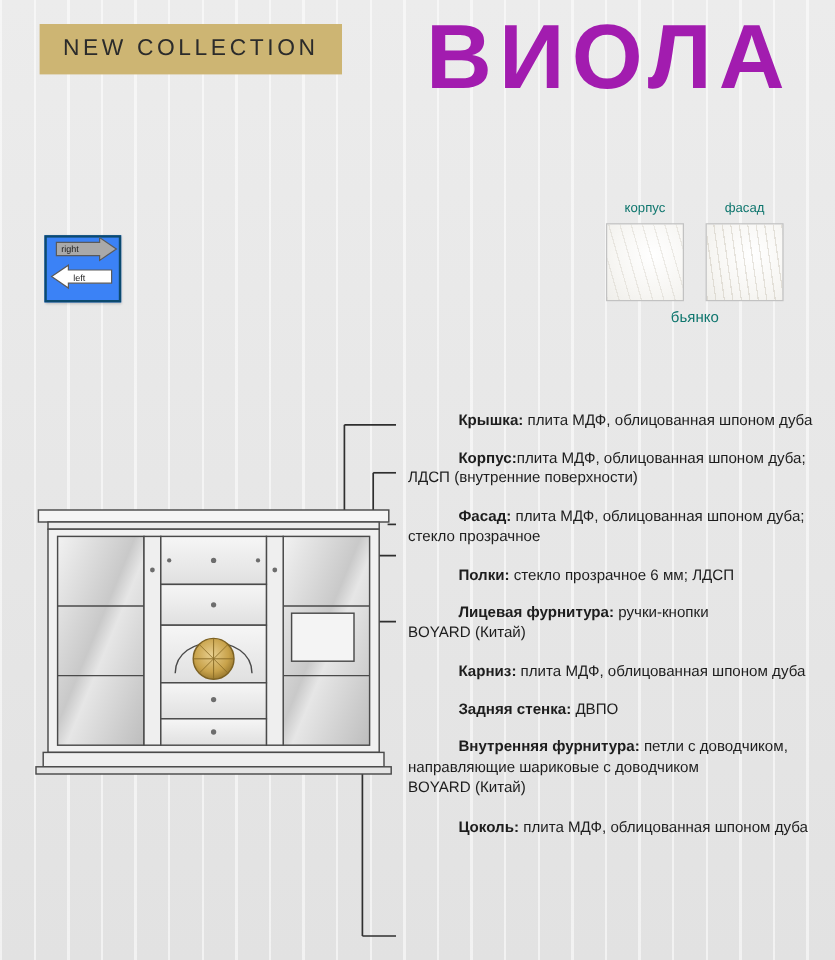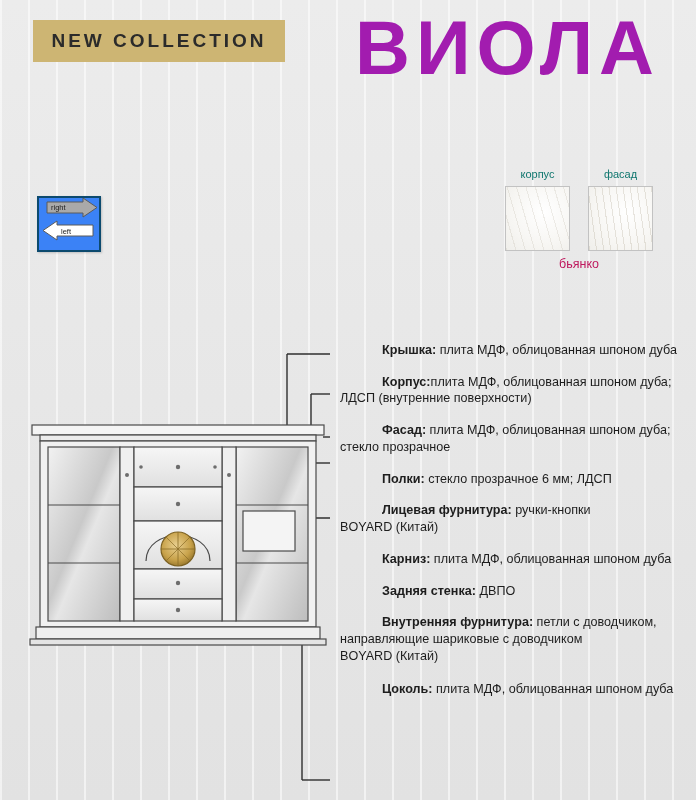--- a/index.html
+++ b/index.html
@@ -24,21 +24,21 @@
   }
 
   
   #badge {
     position: absolute; left: 33px; top: 20px;
     width: 252px; height: 42px;
     background: #cdb573;
     display: flex; align-items: center; justify-content: center;
   }
   #badge .label {
-    font-size: 19px; font-weight: bold; letter-spacing: 3px;
+    font-size: 19px; font-weight: normal; letter-spacing: 3px;
     color: #2b2b2b; white-space: nowrap;
   }
   #title {
     position: absolute; left: 355px; top: 10px;
     font-size: 76px; font-weight: bold; letter-spacing: 6px;
     color: #a21caf;
     line-height: 1;
   }
 
   
@@ -69,21 +69,21 @@
         rgba(176,168,150,.20) 0 1px,
         rgba(0,0,0,0) 1px 9px);
   }
   .swatch.fasad::after {
     background:
       repeating-linear-gradient(82deg,
         rgba(168,158,136,.26) 0 1px,
         rgba(0,0,0,0) 1px 7px);
   }
   #swatch-caption {
-    margin-top: 6px; font-size: 12.5px; color: #be185d; text-align: center;
+    margin-top: 6px; font-size: 12.5px; color: #0f766e; text-align: center;
     width: 148px;
   }
 
   
   #callouts {
     position: absolute; left: 340px; top: 342px; width: 352px;
   }
   .callout { margin-bottom: 15px; font-size: 12.6px; color: #1d1d1d; line-height: 1.33; }
   .callout b { font-weight: bold; padding-left: 42px; }
 

